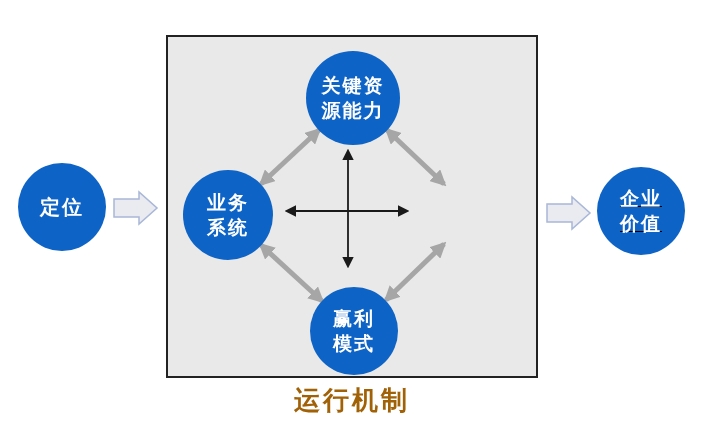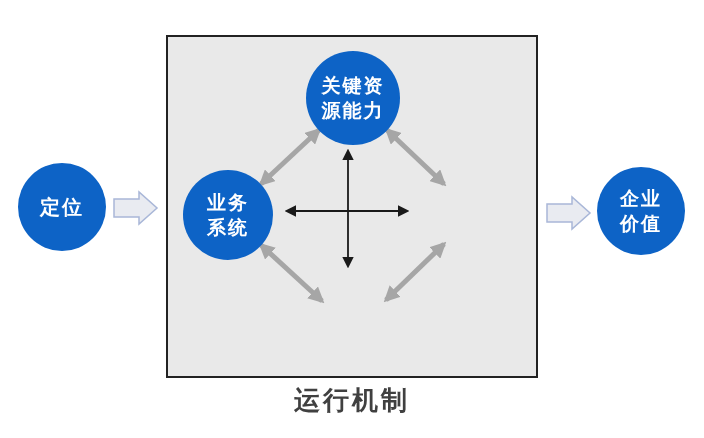--- a/index.html
+++ b/index.html
@@ -40,28 +40,28 @@
     font-size: 19px;
     line-height: 1.32;
     letter-spacing: 2px;
     white-space: pre-line;
   }
   .node-positioning   { left: 18px;  top: 163px; width: 88px; height: 88px; }
   .node-key-resources { left: 306px; top: 51px;  width: 94px; height: 94px; }
   .node-business      { left: 183px; top: 170px; width: 90px; height: 90px; text-align: center; }
   .node-cashflow      { left: 432px; top: 170px; width: 88px; height: 88px; }
   .node-profit        { left: 310px; top: 287px; width: 88px; height: 88px; }
-  .node-enterprise    { left: 597px; top: 167px; width: 88px; height: 88px; }
+  .node-enterprise    { left: 597px; top: 167px; width: 88px; height: 88px; text-decoration: underline; }
   .node-positioning .node-label { font-size: 20px; }
   .box-caption {
     position: absolute;
     left: 166px; top: 383px;
     width: 372px;
     text-align: center;
-    color: #404040;
+    color: #a16207;
     font-weight: bold;
     font-size: 26px;
     letter-spacing: 3px;
   }
 </style>
 </head>
 <body>
 
 <div class="canvas">
 
@@ -97,20 +97,24 @@
   <div class="node node-positioning">
     <span class="node-label">定位</span>
   </div>
 
   <div class="node node-business">
     <span class="node-label">业务
 系统</span>
   </div>
 
 
+  <div class="node node-profit">
+    <span class="node-label">赢利
+模式</span>
+  </div>
 
   <div class="node node-enterprise">
     <span class="node-label">企业
 价值</span>
   </div>
 
   <div class="box-caption">运行机制</div>
 
 </div>
 

